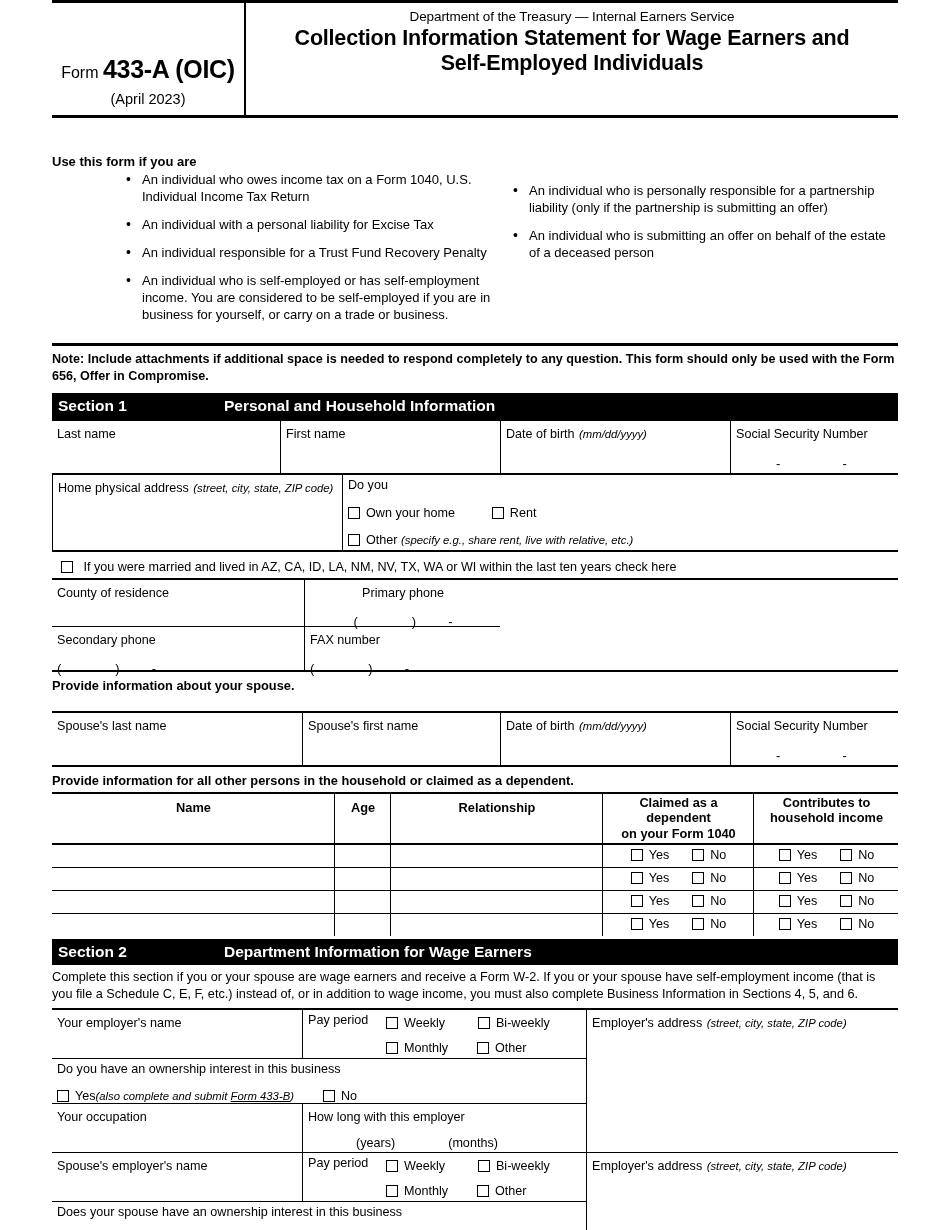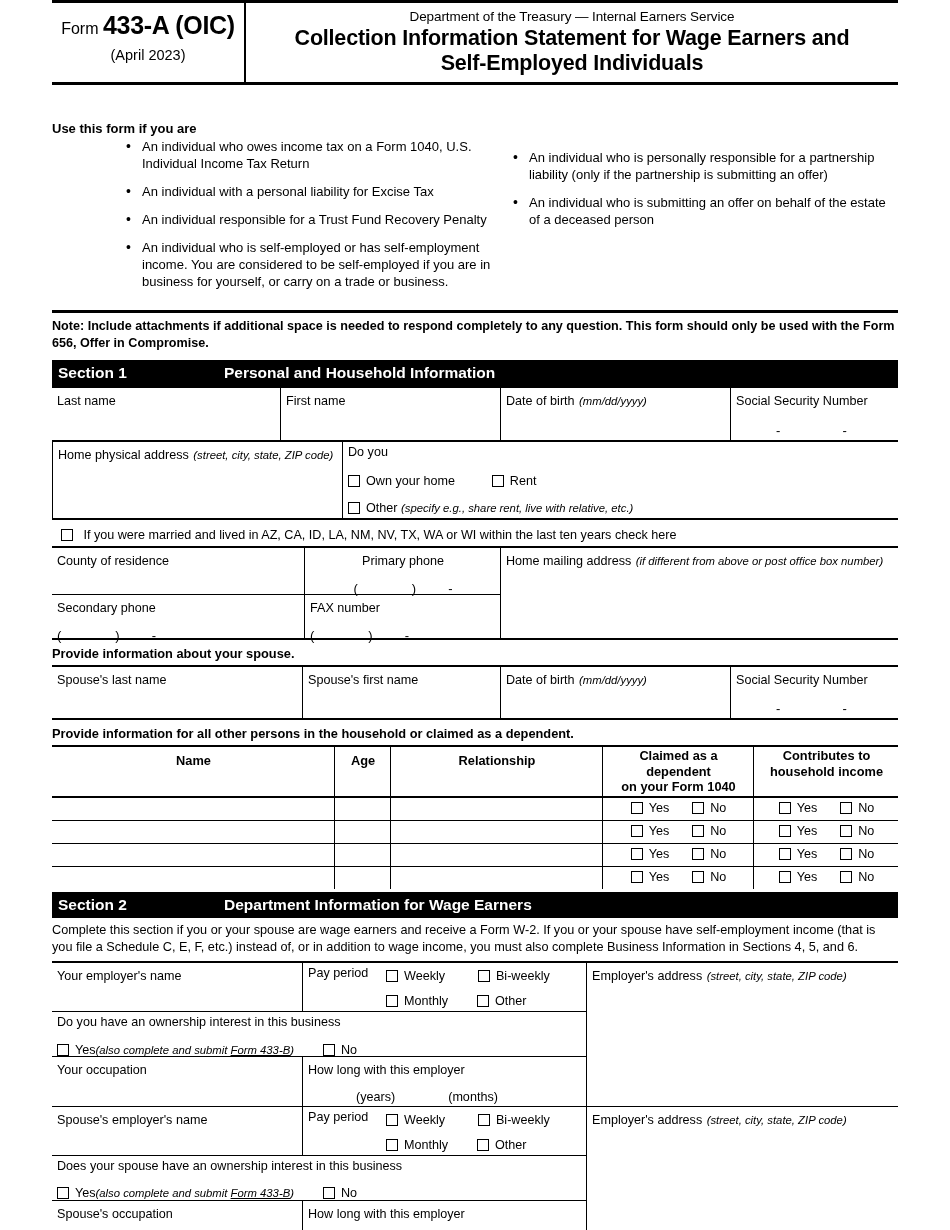--- a/index.html
+++ b/index.html
@@ -37,20 +37,21 @@
   .hdr-left {
     width: 194px;
     box-sizing: border-box;
     border-right: 2px solid #000;
     padding: 10px 6px 8px 6px;
     text-align: center;
   }
   .hdr-formline {
     white-space: nowrap;
     line-height: 1;
+    margin-top: 44px;
   }
   .hdr-formword {
     font-size: 16px;
     vertical-align: baseline;
   }
   .hdr-formnum {
     font-size: 25px;
     font-weight: bold;
     letter-spacing: -0.3px;
     vertical-align: baseline;
@@ -300,27 +301,23 @@
     <div class="vsep" style="width:196px;box-sizing:border-box;">
       <div class="fcell" style="height:46px;text-align:center;">
         <span class="lbl">Primary phone</span>
         <div class="ph">(<span class="pg"></span>)<span style="display:inline-block;width:32px;"></span>-</div>
       </div>
       <div class="fcell tbl-thin" style="height:44px;">
         <span class="lbl">FAX number</span>
         <div class="ph">(<span class="pg"></span>)<span style="display:inline-block;width:32px;"></span>-</div>
       </div>
     </div>
-    <div class="fcell vsep" style="flex:1;">
-      <span class="lbl">Home mailing address</span>
-      <i class="ital">(if different from above or post office box number)</i>
-    </div>
-  </div>
-
-  <div class="tbl-top" style="padding-top:4px;padding-bottom:3px;">
+  </div>
+
+  <div class="tbl-top" style="padding-top:4px;padding-bottom:17px;">
     <span style="font-size:12.8px;font-weight:bold;">Provide information about your spouse.</span>
   </div>
 
   <div class="frow tbl-top">
     <div class="fcell" style="width:250px;height:43px;">
       <span class="lbl">Spouse's last name</span>
     </div>
     <div class="fcell vsep" style="width:198px;">
       <span class="lbl">Spouse's first name</span>
     </div>

